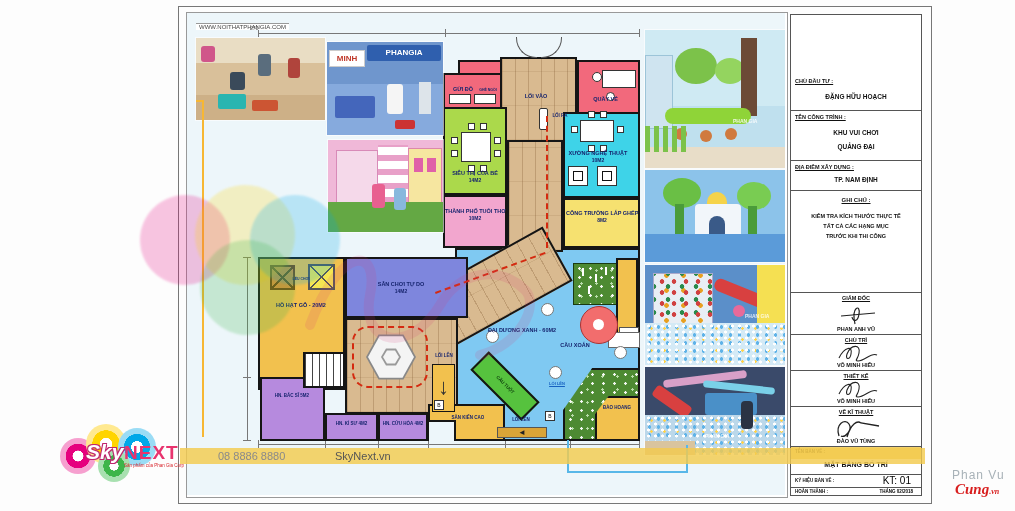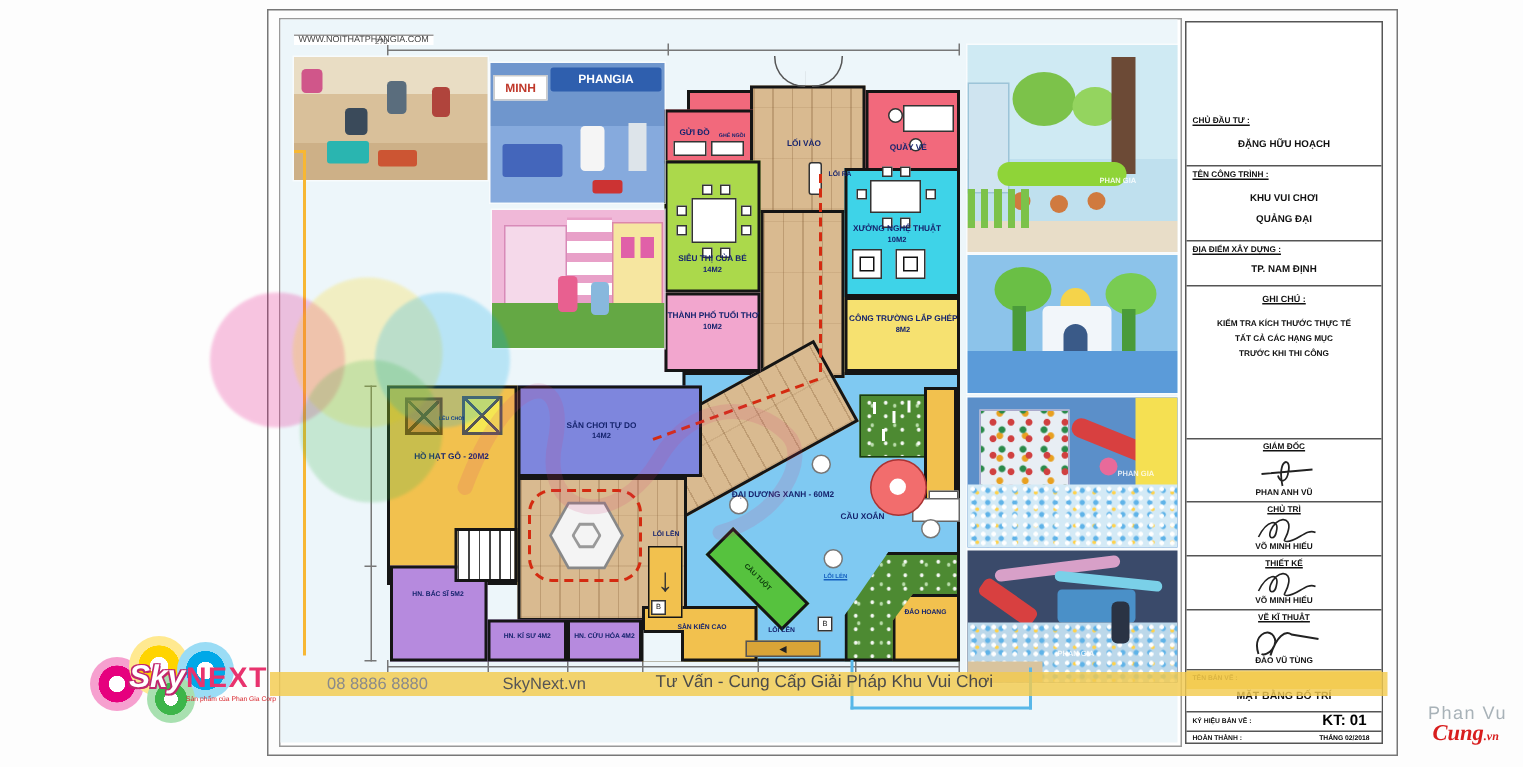--- a/index.html
+++ b/index.html
@@ -285,21 +285,20 @@
   <div class="wm-circle" style="left:195px;top:185px;width:100px;height:100px;background:#ffd400;"></div>
   <div class="wm-circle" style="left:250px;top:195px;width:90px;height:90px;background:#00a8e8;"></div>
   <div class="wm-circle" style="left:200px;top:240px;width:95px;height:95px;background:#3db54a;"></div>
   <svg class="abs" style="left:300px;top:235px;z-index:45;opacity:.14;" width="240" height="140" viewBox="0 0 240 140">
     <path d="M10 90 C40 10 80 10 70 60 C60 110 110 120 140 70 C160 35 200 30 225 55 C240 70 220 110 180 120" stroke="#d73c78" stroke-width="10" fill="none" stroke-linecap="round"></path>
   </svg>
 
   <div class="abs" style="left:180px;top:448px;width:745px;height:16px;background:rgba(243,202,78,.82);z-index:50;"></div>
   <div class="abs" style="left:218px;top:450px;font-size:11px;color:#8a8a8a;z-index:51;">08 8886 8880</div>
   <div class="abs" style="left:335px;top:450px;font-size:11px;color:#555;z-index:51;">SkyNext.vn</div>
-  <div class="abs" style="left:437px;top:449px;font-size:11.5px;color:#4a4a4a;z-index:51;">Tư Vấn - Cung Cấp Giải Pháp Khu Vui Chơi</div>
 
   <div class="abs" style="left:790px;top:14px;width:132px;height:482px;background:#fff;border:1px solid #555;box-sizing:border-box;z-index:20;">
     <div class="tb-sec" style="top:60px;height:36px;">
       <div class="tb-label" style="left:4px;top:3px;">CHỦ ĐẦU TƯ :</div>
       <div class="tb-center" style="top:18px;font-size:6.5px;font-weight:bold;">ĐẶNG HỮU HOẠCH</div>
     </div>
     <div class="tb-sec" style="top:96px;height:50px;">
       <div class="tb-label" style="left:4px;top:3px;">TÊN CÔNG TRÌNH :</div>
       <div class="tb-center" style="top:18px;font-size:6.5px;font-weight:bold;">KHU VUI CHƠI</div>
       <div class="tb-center" style="top:32px;font-size:6.5px;font-weight:bold;">QUẢNG ĐẠI</div>
@@ -341,21 +340,21 @@
         <path d="M8 20 C4 8 14 2 18 8 C22 14 14 22 10 20 M16 21 C20 8 26 4 30 7 L48 10" stroke="#222" stroke-width="1.3" fill="none"></path>
       </svg>
       <div class="sig-name" style="bottom:2px;">ĐÀO VŨ TÙNG</div>
     </div>
     <div class="tb-sec" style="top:432px;height:28px;background:linear-gradient(to bottom,rgba(243,202,78,.85) 0 46%,#fff 46%);">
       <div class="tb-label" style="left:4px;top:2px;font-size:4.5px;text-decoration:none;color:#6a5010;">TÊN BẢN VẼ :</div>
       <div class="tb-center" style="top:14px;font-size:7px;font-weight:bold;">MẶT BẰNG BỐ TRÍ</div>
     </div>
     <div class="tb-sec" style="top:460px;height:13px;">
       <div class="tb-label" style="left:4px;top:3px;font-size:4.5px;text-decoration:none;">KÝ HIỆU BẢN VẼ :</div>
-      <div class="abs" style="right:10px;top:0;font-size:10px;font-weight:bold;color:#000;">KT: 01</div>
+      <div class="abs" style="right:10px;top:0;font-size:10px;font-weight:normal;color:#000;">KT: 01</div>
     </div>
     <div class="tb-sec" style="top:473px;height:9px;border-bottom:none;">
       <div class="tb-label" style="left:4px;top:1px;font-size:4.5px;text-decoration:none;">HOÀN THÀNH :</div>
       <div class="abs" style="right:8px;top:1px;font-size:4.5px;font-weight:bold;">THÁNG 02/2018</div>
     </div>
   </div>
 
   <div class="abs" style="left:50px;top:418px;width:145px;height:72px;z-index:55;">
     <div class="lc" style="left:10px;top:20px;width:36px;height:36px;background:radial-gradient(closest-side,#fff 0 30%,#e6007e 31% 68%,#f6a0cf 69%);"></div>
     <div class="lc" style="left:36px;top:6px;width:40px;height:40px;background:radial-gradient(closest-side,#fff 0 30%,#ffd400 31% 68%,#ffe990 69%);"></div>

